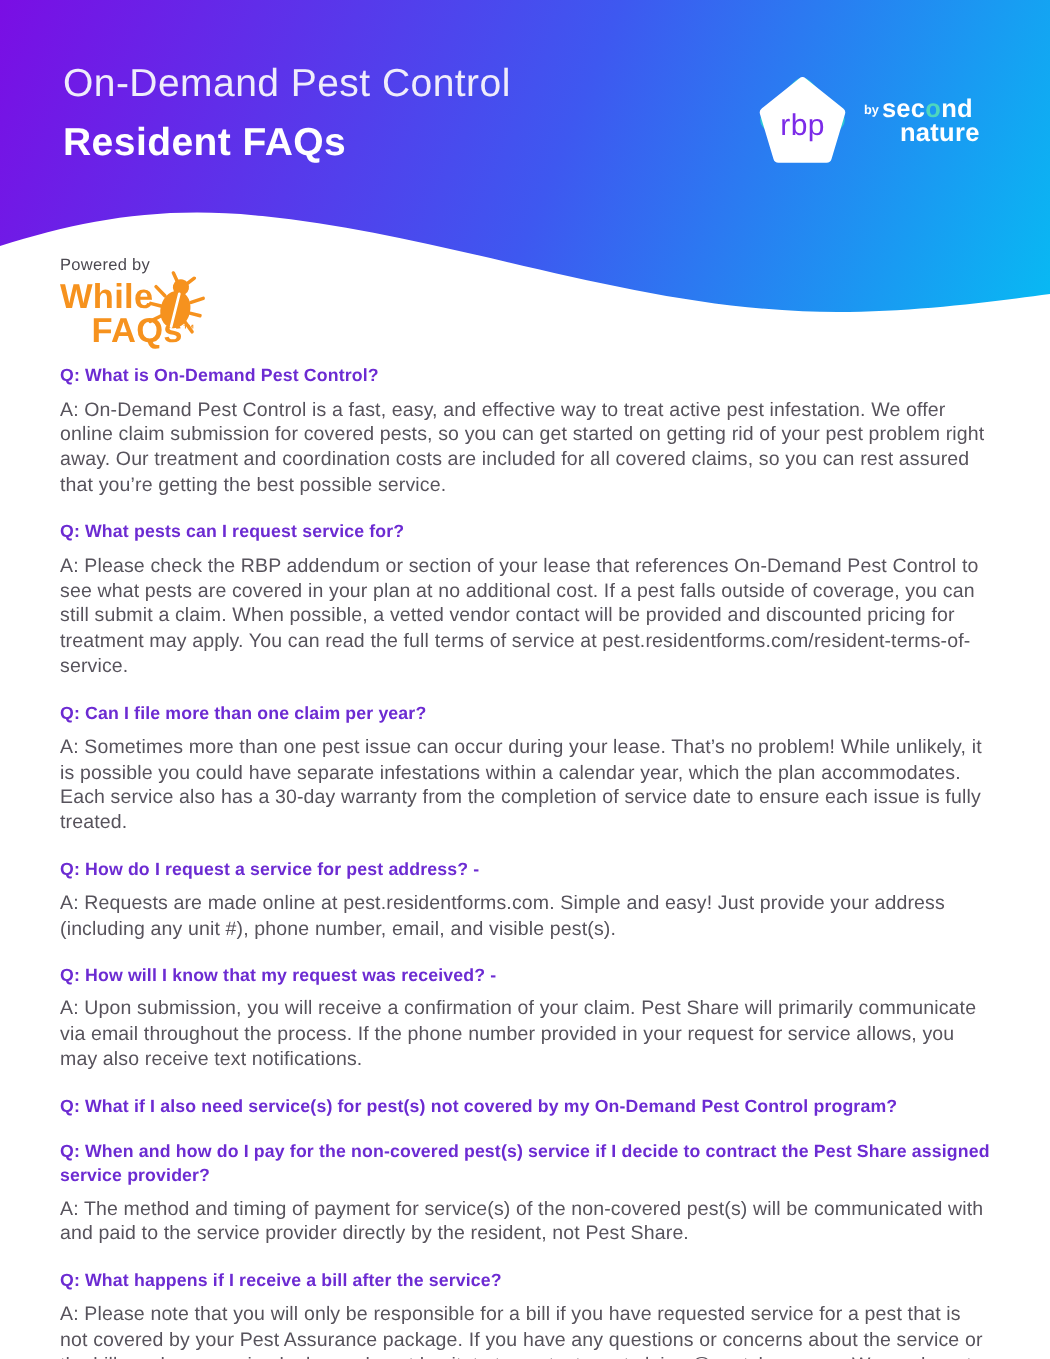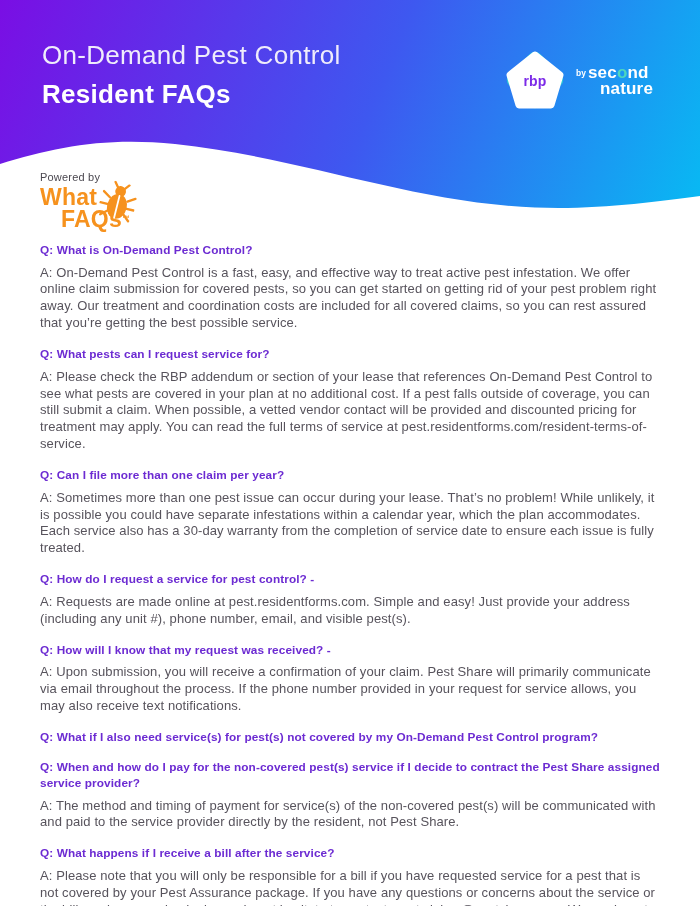--- a/index.html
+++ b/index.html
@@ -20,21 +20,21 @@
   .title-l1 { font-size:26px; font-weight:400; color:#EFECFB; letter-spacing:0.3px; line-height:1.1; }
   .title-l2 { font-size:26px; font-weight:700; color:#ffffff; letter-spacing:0.3px; line-height:1.1; margin-top:10px; }
 
   
   .rbp { position:absolute; left:505px; top:50px; display:flex; align-items:center; z-index:2; }
   .rbp-mark { width:60px; height:60px; position:relative; flex:0 0 auto; }
   .rbp-diamond { position:absolute; left:8px; top:8px; width:44px; height:44px;
     background:#2BC8D5; border-radius:7px; transform:rotate(45deg); }
   .rbp-house { position:absolute; left:0; top:0; }
   .rbp-text { position:absolute; left:0; right:0; top:23px; text-align:center;
-    color:#7C2BE8; font-weight:700; font-size:14px; letter-spacing:0.2px; }
+    color:#7C2BE8; font-weight:400; font-size:20px; letter-spacing:0.2px; }
   .sn { margin-left:11px; display:flex; color:#fff; }
   .sn-by { font-size:8.5px; font-weight:700; margin:4px 2px 0 0; }
   .sn-words { display:flex; flex-direction:column; }
   .sn-l1 { font-size:17px; font-weight:700; line-height:1; letter-spacing:0.2px; }
   .sn-o { color:#4ED6BE; }
   .sn-l2 { font-size:17px; font-weight:700; line-height:1; margin:-1px 0 0 12px; letter-spacing:0.2px; }
 
   
   .powered { position:absolute; left:40px; top:171px; z-index:3; }
   .powered-by { font-size:11px; color:#4B4850; letter-spacing:0.2px; }
@@ -77,21 +77,21 @@
       <span class="sn-words">
         <span class="sn-l1"><span>sec</span><span class="sn-o">o</span><span>nd</span></span>
         <span class="sn-l2">nature</span>
       </span>
     </div>
   </div>
 
   <div class="powered">
     <div class="powered-by">Powered by</div>
     <div class="ps-row">
-      <span class="ps-w1">What</span>
+      <span class="ps-w1">While</span>
       <svg class="ps-bug" width="36" height="40" viewBox="0 0 40 44">
         <g stroke="#F6921E" stroke-width="2.6" stroke-linecap="round" fill="none">
           <path d="M16,6 L12,1"></path>
             <path d="M24,6 L28,1"></path>
           <path d="M10,19 L2,14"></path>
             <path d="M9,27 L1,27"></path>
             <path d="M11,34 L4,40"></path>
           <path d="M30,19 L38,14"></path>
             <path d="M31,27 L39,27"></path>
             <path d="M29,34 L36,40"></path>
@@ -114,21 +114,21 @@
     </div>
   <div class="faq">
       <div class="q">Q: What pests can I request service for?</div>
       <div class="a">A: Please check the RBP addendum or section of your lease that references On-Demand Pest Control to see what pests are covered in your plan at no additional cost. If a pest falls outside of coverage, you can still submit a claim. When possible, a vetted vendor contact will be provided and discounted pricing for treatment may apply. You can read the full terms of service at pest.residentforms.com/resident-terms-of-service.</div>
     </div>
   <div class="faq">
       <div class="q">Q: Can I file more than one claim per year?</div>
       <div class="a">A: Sometimes more than one pest issue can occur during your lease. That’s no problem! While unlikely, it is possible you could have separate infestations within a calendar year, which the plan accommodates. Each service also has a 30-day warranty from the completion of service date to ensure each issue is fully treated.</div>
     </div>
   <div class="faq">
-      <div class="q">Q: How do I request a service for pest control? -</div>
+      <div class="q">Q: How do I request a service for pest address? -</div>
       <div class="a">A: Requests are made online at pest.residentforms.com. Simple and easy! Just provide your address (including any unit #), phone number, email, and visible pest(s).</div>
     </div>
   <div class="faq">
       <div class="q">Q: How will I know that my request was received? -</div>
       <div class="a">A: Upon submission, you will receive a confirmation of your claim. Pest Share will primarily communicate via email throughout the process. If the phone number provided in your request for service allows, you may also receive text notifications.</div>
     </div>
   <div class="faq">
       <div class="q">Q: What if I also need service(s) for pest(s) not covered by my On-Demand Pest Control program?</div>
     </div>
   <div class="faq">

